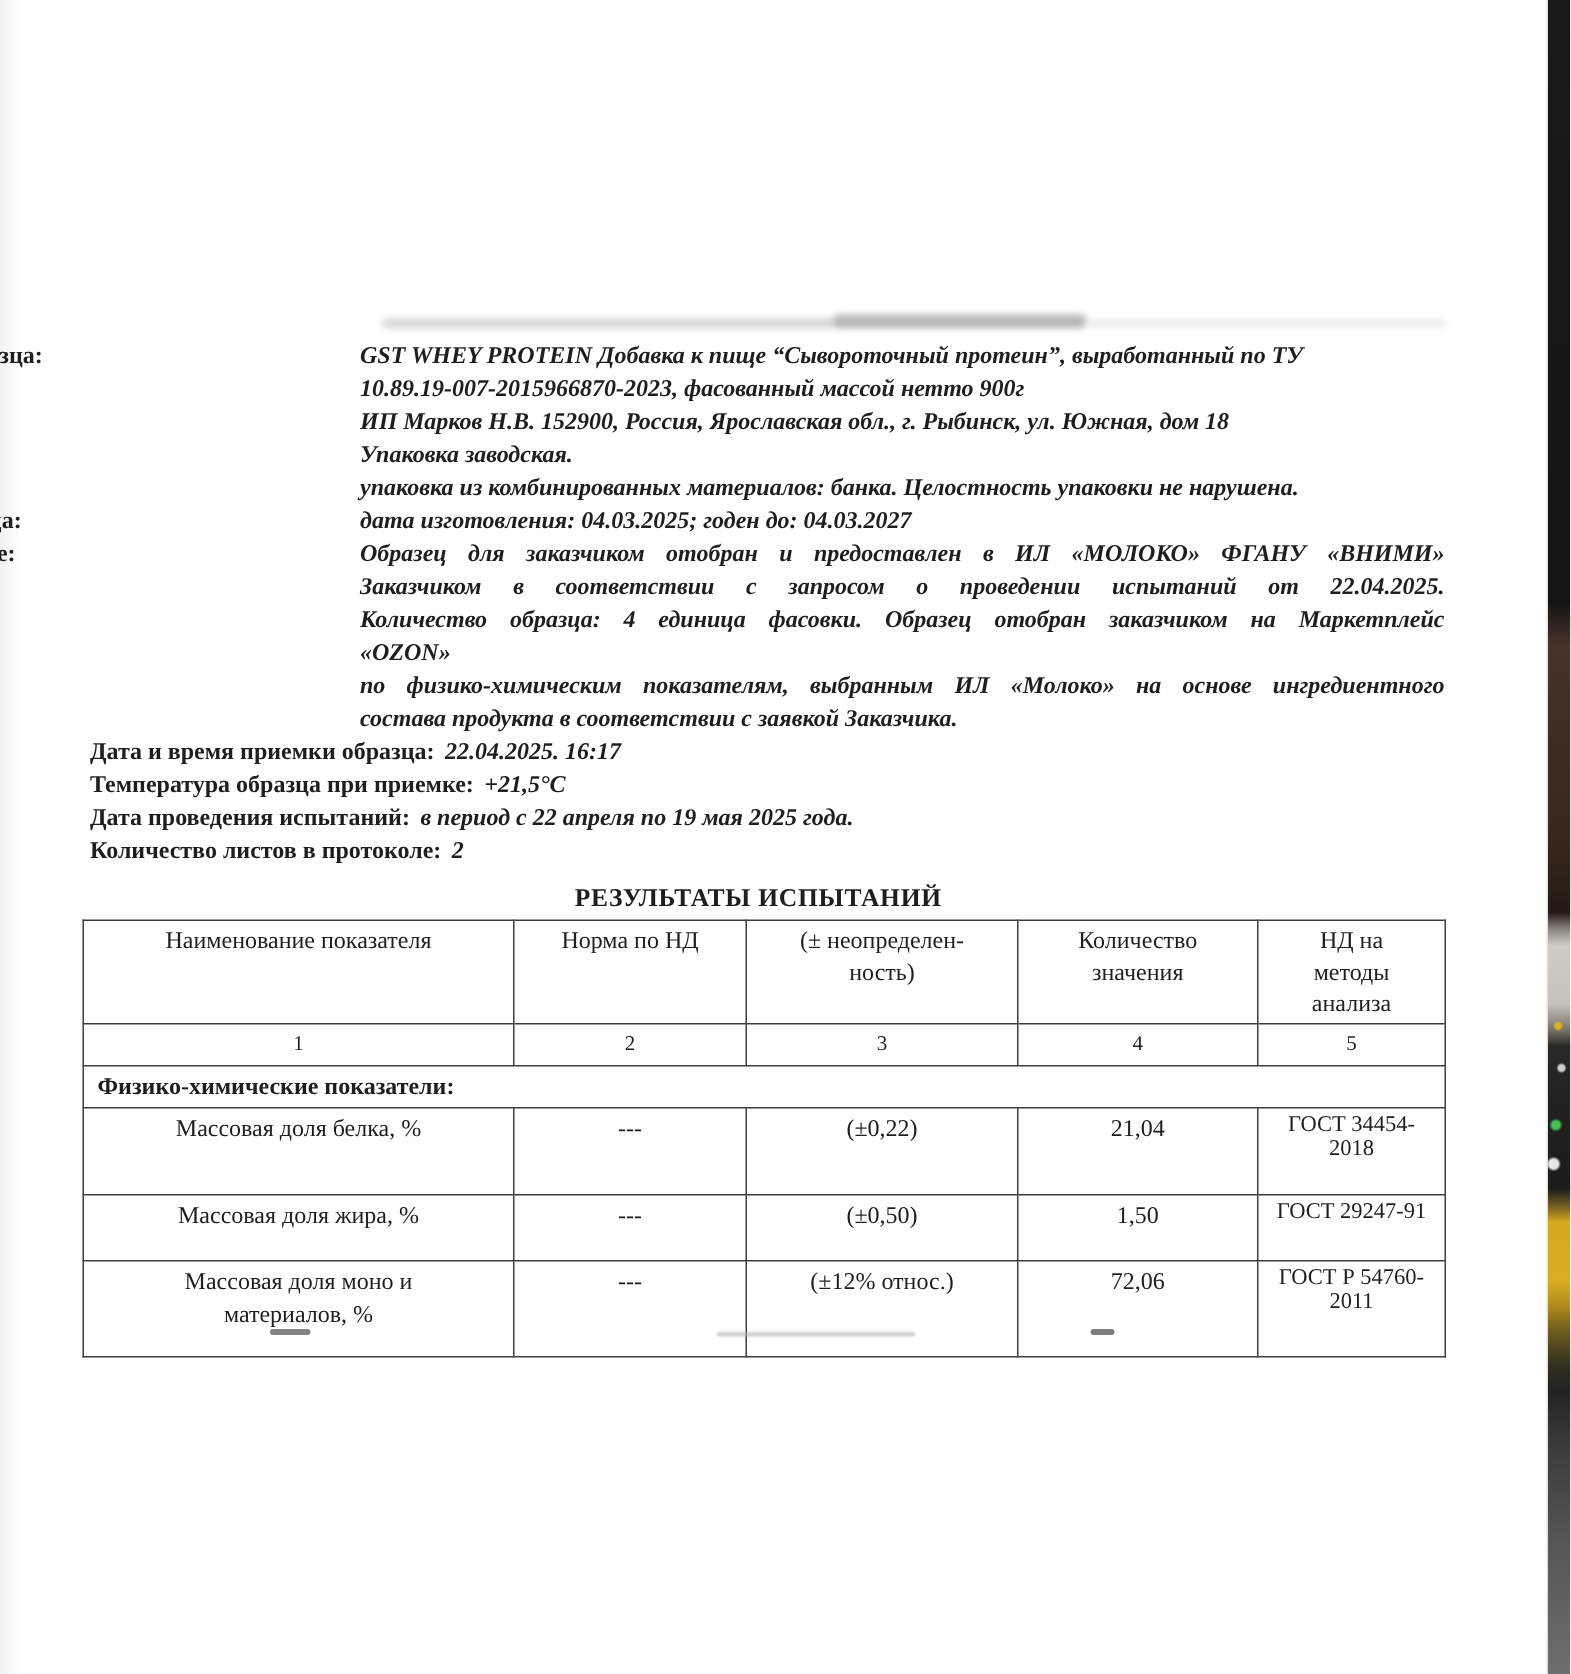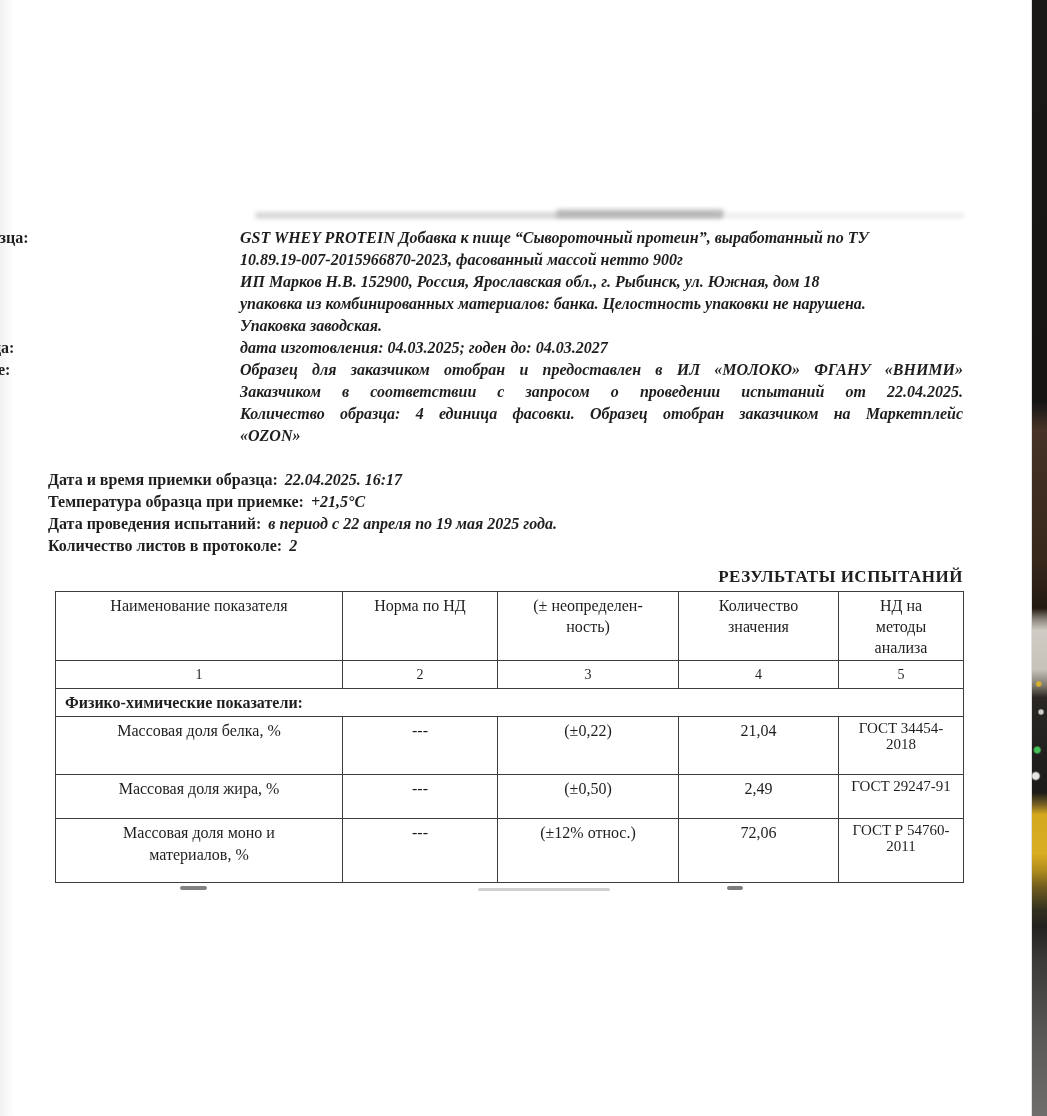--- a/index.html
+++ b/index.html
@@ -22,25 +22,25 @@
     font-size:16px;line-height:22px;
   }
   .field{margin:0;}
   .field::after{content:"";display:block;clear:both;}
   .field .vals{margin-left:192px;}
   .field .flabel{
     float:left;min-width:192px;margin-left:-192px;
     font-weight:bold;font-style:normal;box-sizing:border-box;
   }
   .field.inline .vals{margin-left:0;}
-  .field.inline .flabel{min-width:0;margin-left:0;margin-right:7px;float:left;}
+  .field.inline .flabel{min-width:0;margin-left:12px;margin-right:7px;float:left;}
   .fline{font-style:italic;font-weight:bold;}
   .fline.j{text-align:justify;text-align-last:justify;}
   .results-title{
-    margin:9px 0 3px 0;text-align:right;
+    margin:9px 0 3px 0;text-align:center;
     font-size:17px;font-weight:bold;letter-spacing:.5px;
   }
   table.results{
     border-collapse:collapse;table-layout:fixed;
     width:908px;margin-left:7px;
     font-size:16px;
   }
   table.results th,table.results td{
     border:1.6px solid #3d3d3d;
     vertical-align:top;
@@ -105,22 +105,22 @@
     <div class="field">
       <span class="flabel">Изготовитель:</span>
       <div class="vals">
         <div class="fline">ИП Марков Н.В. 152900, Россия, Ярославская обл., г. Рыбинск, ул. Южная, дом 18</div>
       </div>
     </div>
 
     <div class="field">
       <span class="flabel">Упаковка:</span>
       <div class="vals">
+        <div class="fline">Упаковка заводская.</div>
         <div class="fline">упаковка из комбинированных материалов: банка.  Целостность упаковки не нарушена.</div>
-        <div class="fline">Упаковка заводская.</div>
       </div>
     </div>
 
     <div class="field">
       <span class="flabel">Маркировка образца:</span>
       <div class="vals">
         <div class="fline">дата изготовления: 04.03.2025; годен до: 04.03.2027</div>
       </div>
     </div>
 
@@ -129,20 +129,24 @@
       <div class="vals">
         <div class="fline j">Образец для заказчиком отобран и предоставлен в ИЛ «МОЛОКО» ФГАНУ «ВНИМИ»</div>
         <div class="fline j">Заказчиком в соответствии с запросом о проведении испытаний от 22.04.2025.</div>
         <div class="fline j">Количество образца: 4 единица фасовки. Образец отобран заказчиком на Маркетплейс</div>
         <div class="fline">«OZON»</div>
       </div>
     </div>
 
     <div class="field">
       <span class="flabel">Образец испытан:</span>
+      <div class="vals">
+        <div class="fline j">по физико-химическим показателям, выбранным ИЛ «Молоко» на основе ингредиентного</div>
+        <div class="fline">состава продукта в соответствии с заявкой Заказчика.</div>
+      </div>
     </div>
 
     <div class="field inline">
       <span class="flabel">Дата и время приемки образца:</span>
       <div class="vals">
         <div class="fline">22.04.2025. 16:17</div>
       </div>
     </div>
 
     <div class="field inline">
@@ -203,21 +207,21 @@
           <td class="val">---</td>
           <td class="val">(±0,22)</td>
           <td class="val">21,04</td>
           <td class="method">ГОСТ 34454-
 2018</td>
         </tr>
         <tr class="r2">
           <td class="c1">Массовая доля жира, %</td>
           <td class="val">---</td>
           <td class="val">(±0,50)</td>
-          <td class="val">2,49</td>
+          <td class="val">1,50</td>
           <td class="method">ГОСТ 29247-91</td>
         </tr>
         <tr class="r3">
           <td class="c1">Массовая доля моно и
 материалов, %</td>
           <td class="val">---</td>
           <td class="val">(±12% относ.)</td>
           <td class="val">72,06</td>
           <td class="method">ГОСТ Р 54760-
 2011</td>

